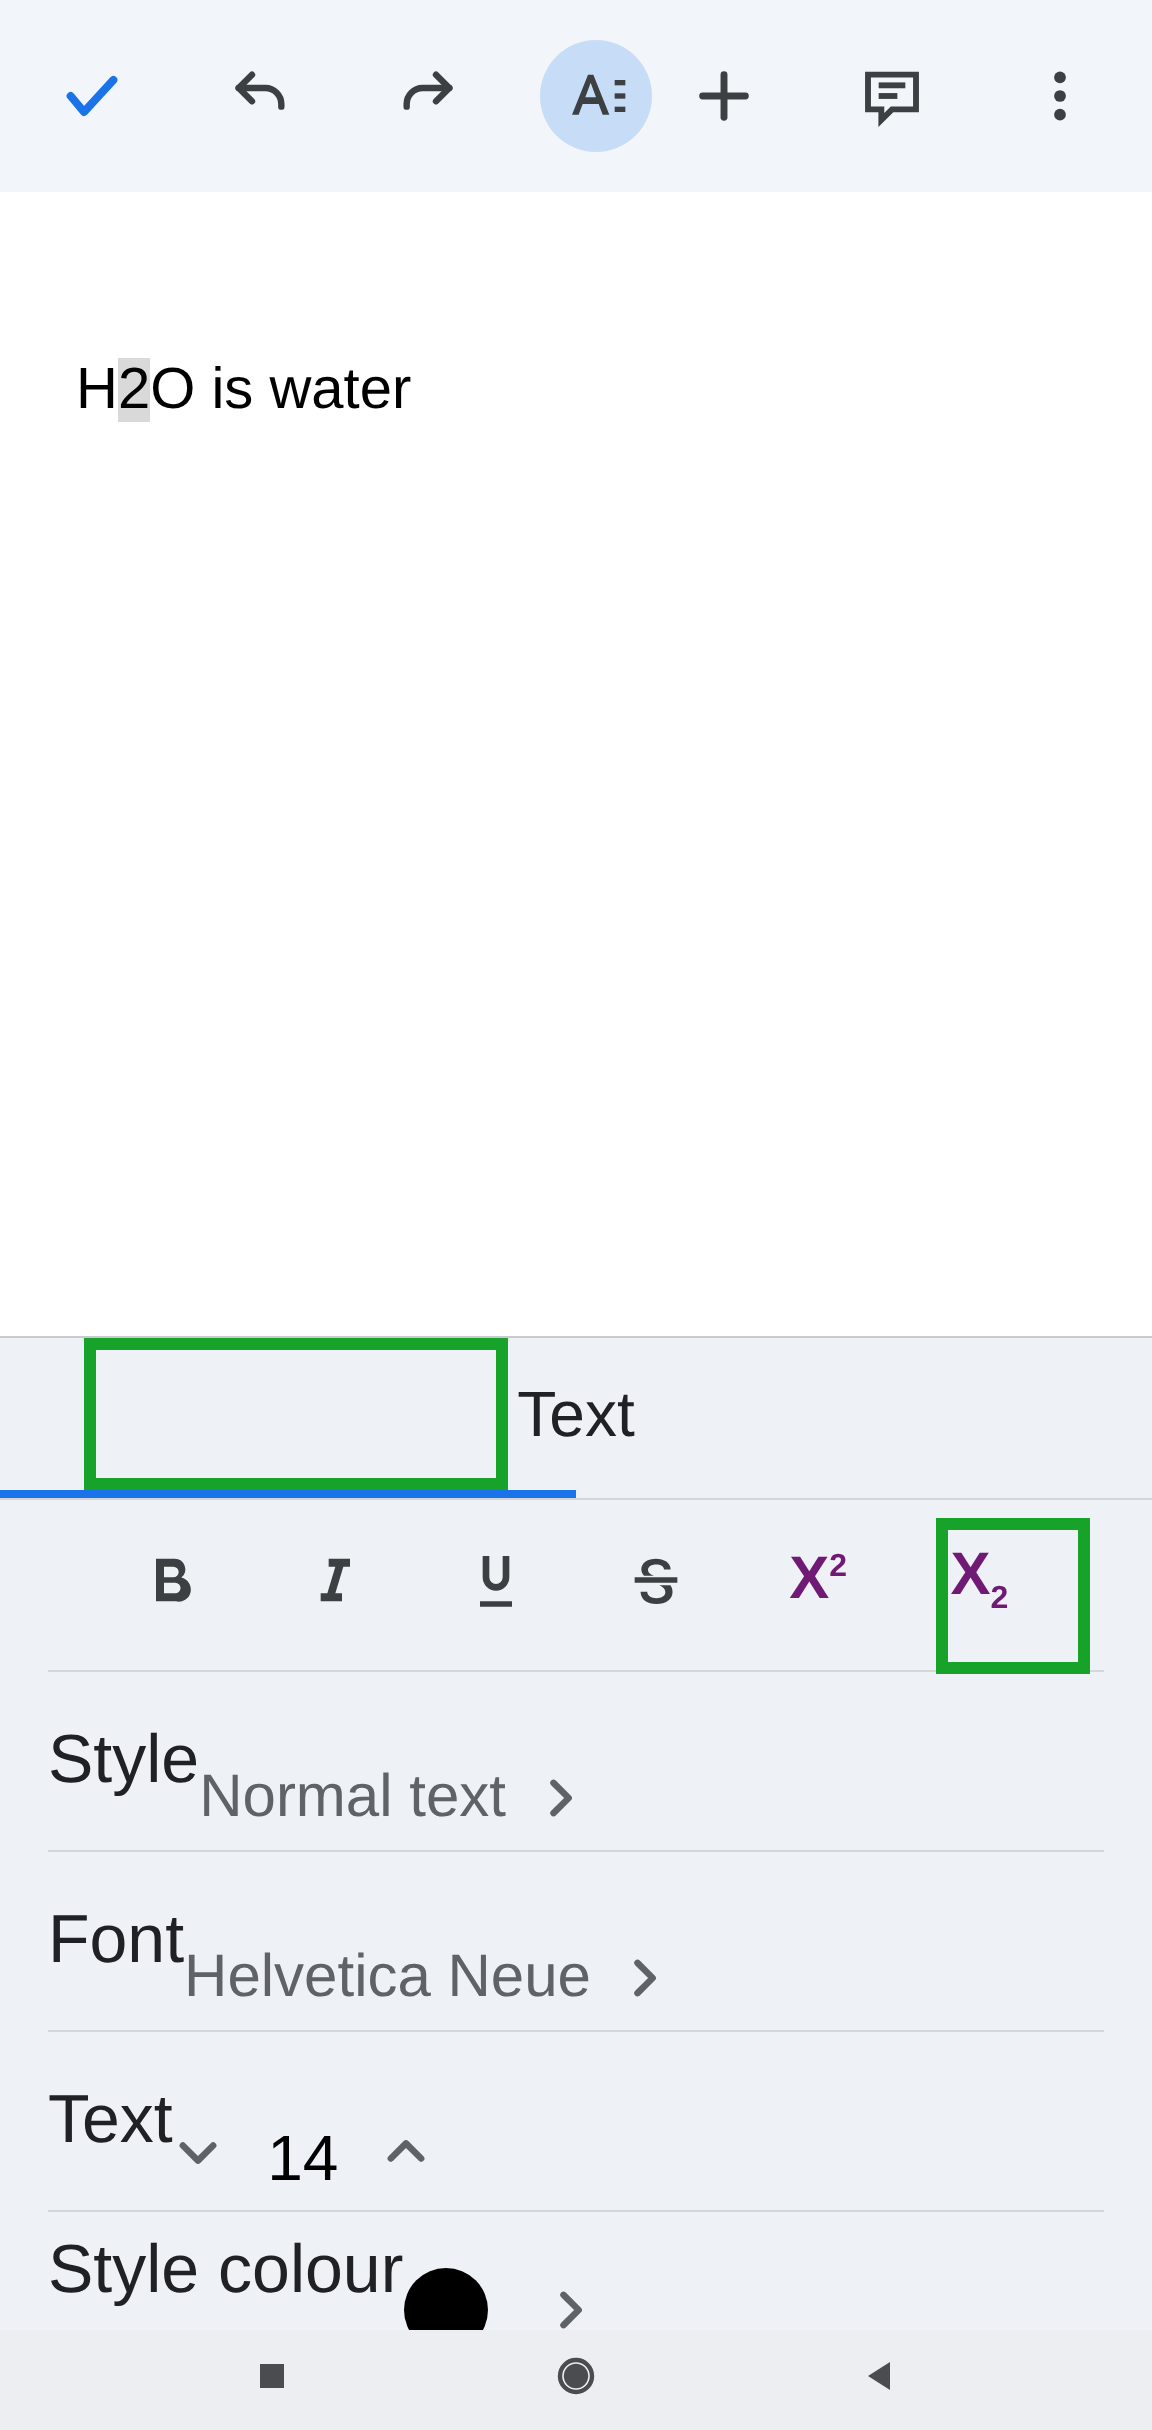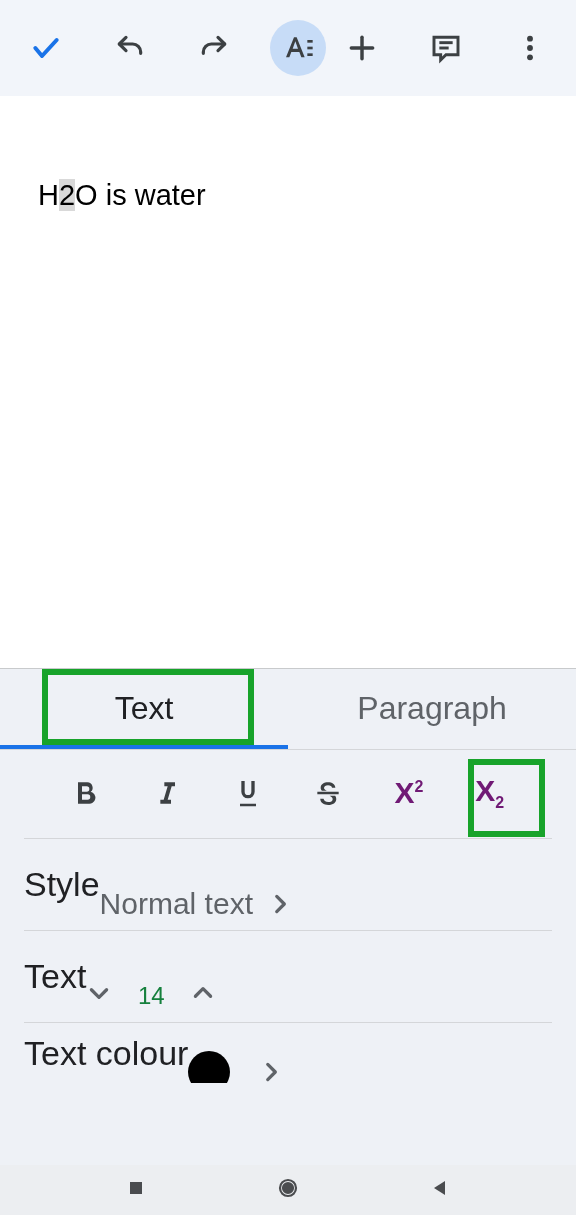--- a/index.html
+++ b/index.html
@@ -116,21 +116,21 @@
     border-bottom: 1px solid #d4d6d9;
     font-size: 34px;
     color: #202124;
   }
   .setting-row .right {
     display: flex; align-items: center; gap: 14px;
     color: #5f6368; font-size: 30px; margin-top: 38px;
   }
   .chev { width: 26px; height: 26px; }
   .size-ctl { display: flex; align-items: center; gap: 30px; }
-  .size-val { font-size: 24px; color: #15803d; width: 50px; text-align: center; }
+  .size-val { font-size: 32px; color: #000000; width: 50px; text-align: center; }
 
   .setting-row.partial {
     height: 60px;
     border-bottom: none;
     overflow: hidden;
   }
   .color-swatch {
     width: 42px; height: 42px; border-radius: 50%; background: #000;
     margin-right: 14px;
   }
@@ -207,23 +207,20 @@
 <div class="doc">
   <div class="doc-text"><span>H</span><span class="sel">2</span><span>O is water</span></div>
 </div>
 
 <div class="panel">
 
   <div class="tabs">
     <div class="tab active">
       <span>Text</span>
     </div>
-    <div class="tab">
-      <span>Paragraph</span>
-    </div>
     <div class="tab-underline"></div>
   </div>
   <div class="tabs-divider"></div>
 
   <div class="hl-box hl-tab"></div>
   <div class="hl-box hl-sub"></div>
 
   <div class="fmt-row">
     <div class="fmt-btn">
       <svg viewBox="0 0 24 24" fill="#3c4043">
@@ -256,40 +253,49 @@
   <div class="setting-row">
     <span>Style</span>
     <div class="right">
       <span>Normal text</span>
       <svg class="chev" viewBox="0 0 24 24" fill="none" stroke="#5f6368" stroke-width="3" stroke-linecap="round" stroke-linejoin="round">
           <polyline points="9 5 16 12 9 19"></polyline>
         </svg>
     </div>
   </div>
 
+  <div class="setting-row">
+    <span>Font</span>
+    <div class="right">
+      <span>Helvetica Neue</span>
+      <svg class="chev" viewBox="0 0 24 24" fill="none" stroke="#5f6368" stroke-width="3" stroke-linecap="round" stroke-linejoin="round">
+          <polyline points="9 5 16 12 9 19"></polyline>
+        </svg>
+    </div>
+  </div>
 
   <div class="setting-row">
     <span>Text</span>
     <div class="right size-ctl">
       <div>
         <svg class="chev" viewBox="0 0 24 24" fill="none" stroke="#5f6368" stroke-width="3" stroke-linecap="round" stroke-linejoin="round">
             <polyline points="5 9 12 16 19 9"></polyline>
           </svg>
       </div>
       <span class="size-val">14</span>
       <div>
         <svg class="chev" viewBox="0 0 24 24" fill="none" stroke="#5f6368" stroke-width="3" stroke-linecap="round" stroke-linejoin="round">
             <polyline points="5 15 12 8 19 15"></polyline>
           </svg>
       </div>
     </div>
   </div>
 
   <div class="setting-row partial">
-    <span>Text colour</span>
+    <span>Style colour</span>
     <div class="right">
       <div class="color-swatch"></div>
       <svg class="chev" viewBox="0 0 24 24" fill="none" stroke="#5f6368" stroke-width="3" stroke-linecap="round" stroke-linejoin="round">
           <polyline points="9 5 16 12 9 19"></polyline>
         </svg>
     </div>
   </div>
 
 </div>
 

